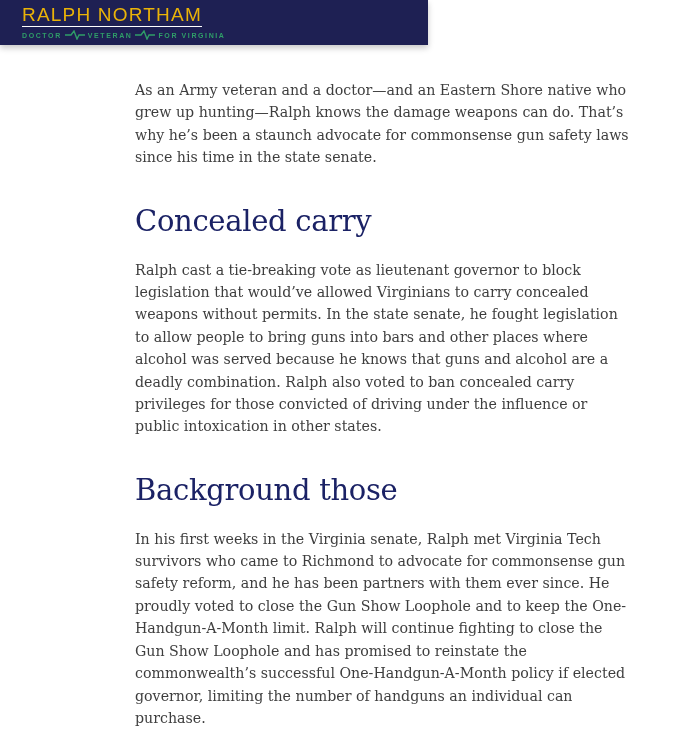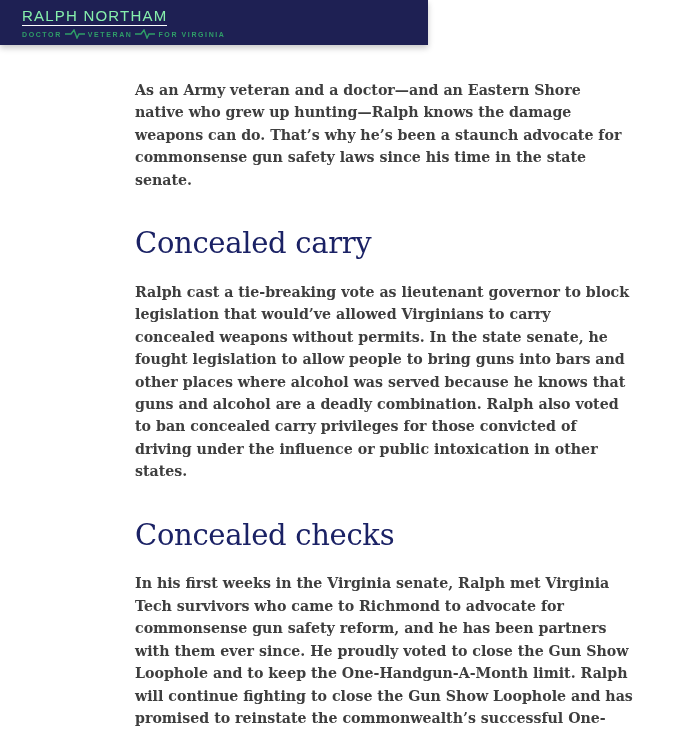--- a/index.html
+++ b/index.html
@@ -22,23 +22,23 @@
     position: relative;
   }
   .logo {
     display: inline-block;
     text-decoration: none;
     cursor: pointer;
     width: fit-content;
   }
   .logo-title {
     display: inline-block;
-    color: #86efac;
+    color: #eab308;
     font-family: "Liberation Sans", sans-serif;
-    font-size: 15px;
+    font-size: 19px;
     font-weight: 400;
     letter-spacing: 1.2px;
     border-bottom: 1.5px solid #ffffff;
     padding-bottom: 2px;
     line-height: 1;
   }
   .tagline {
     display: flex;
     align-items: center;
     gap: 3px;
@@ -55,21 +55,20 @@
   .content {
     margin-left: 135px;
     width: 498px;
     padding-top: 34px;
   }
   .content p {
     font-size: 14.2px;
     line-height: 22.4px;
     color: var(--body-text, #3e3e3e);
     margin: 0;
-    font-weight: bold;
   }
   .content h2 {
     font-family: "DejaVu Serif", "Liberation Serif", serif;
     font-size: 29px;
     font-weight: 400;
     color: var(--heading, #1b2265);
     margin: 37px 0 21px 0;
     line-height: 1.1;
     letter-spacing: -0.3px;
   }
@@ -96,17 +95,17 @@
 
 <main class="content">
   <p>As an Army veteran and a doctor—and an Eastern Shore native who grew up hunting—Ralph knows the damage weapons can do. That’s why he’s been a staunch advocate for commonsense gun safety laws since his time in the state senate.</p>
 
   <section>
     <h2>Concealed carry</h2>
     <p>Ralph cast a tie-breaking vote as lieutenant governor to block legislation that would’ve allowed Virginians to carry concealed weapons without permits. In the state senate, he fought legislation to allow people to bring guns into bars and other places where alcohol was served because he knows that guns and alcohol are a deadly combination. Ralph also voted to ban concealed carry privileges for those convicted of driving under the influence or public intoxication in other states.</p>
   </section>
 
   <section>
-    <h2>Concealed checks</h2>
+    <h2>Background those</h2>
     <p>In his first weeks in the Virginia senate, Ralph met Virginia Tech survivors who came to Richmond to advocate for commonsense gun safety reform, and he has been partners with them ever since. He proudly voted to close the Gun Show Loophole and to keep the One-Handgun-A-Month limit. Ralph will continue fighting to close the Gun Show Loophole and has promised to reinstate the commonwealth’s successful One-Handgun-A-Month policy if elected governor, limiting the number of handguns an individual can purchase.</p>
   </section>
 
 </main>
 
 </body></html>

